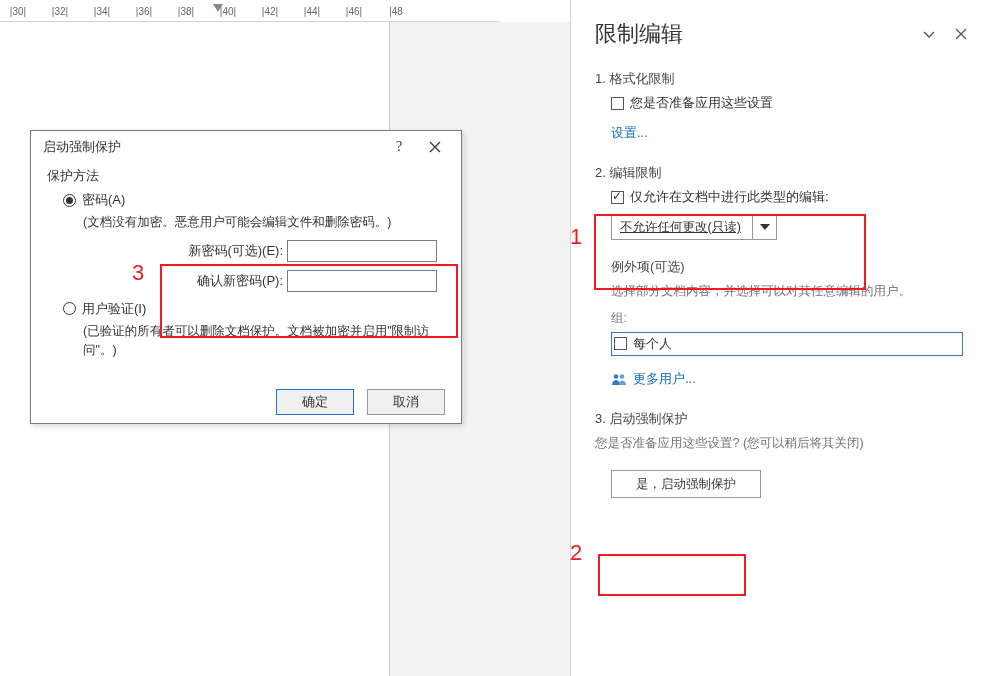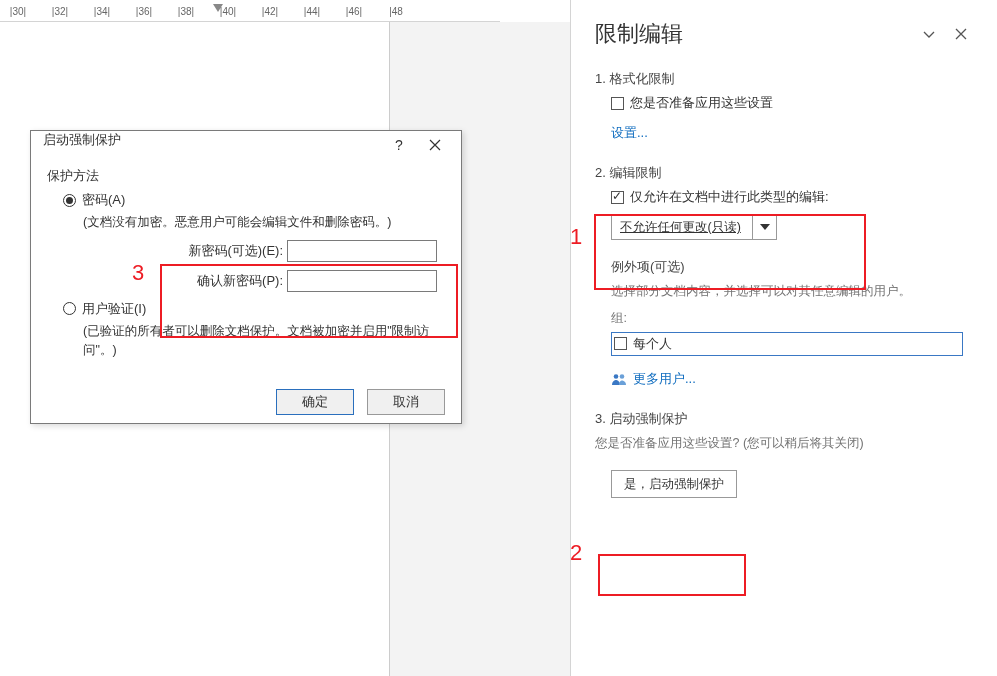--- a/index.html
+++ b/index.html
@@ -75,22 +75,24 @@
     position: absolute;
     top: 130px;
     left: 30px;
     width: 432px;
     background: #fff;
     border: 1px solid #7a7a7a;
     box-shadow: 2px 2px 6px rgba(0,0,0,0.15);
   }
   .dialog-titlebar {
     display: flex;
+    align-items: center;
     height: 32px;
     padding: 0 8px 0 12px;
+    font-family: Liberation Serif, serif;
   }
   .dialog-title {
     flex: 1;
     font-size: 13px;
   }
   .dialog-help, .dialog-close {
     width: 36px;
     height: 28px;
     display: flex;
     align-items: center;
@@ -304,21 +306,21 @@
   }
   .more-users-icon {
     width: 16px; height: 14px;
     margin-right: 6px;
     display: flex;
     align-items: center;
   }
   .start-btn {
     margin: 10px 0 0 16px;
     height: 28px;
-    padding: 0 12px;
+    padding: 0 24px;
     border: 1px solid #999;
     background: #fff;
     font-size: 12.5px;
     cursor: pointer;
     display: inline-flex;
     align-items: center;
   }
 </style>
 </head>
 <body>

